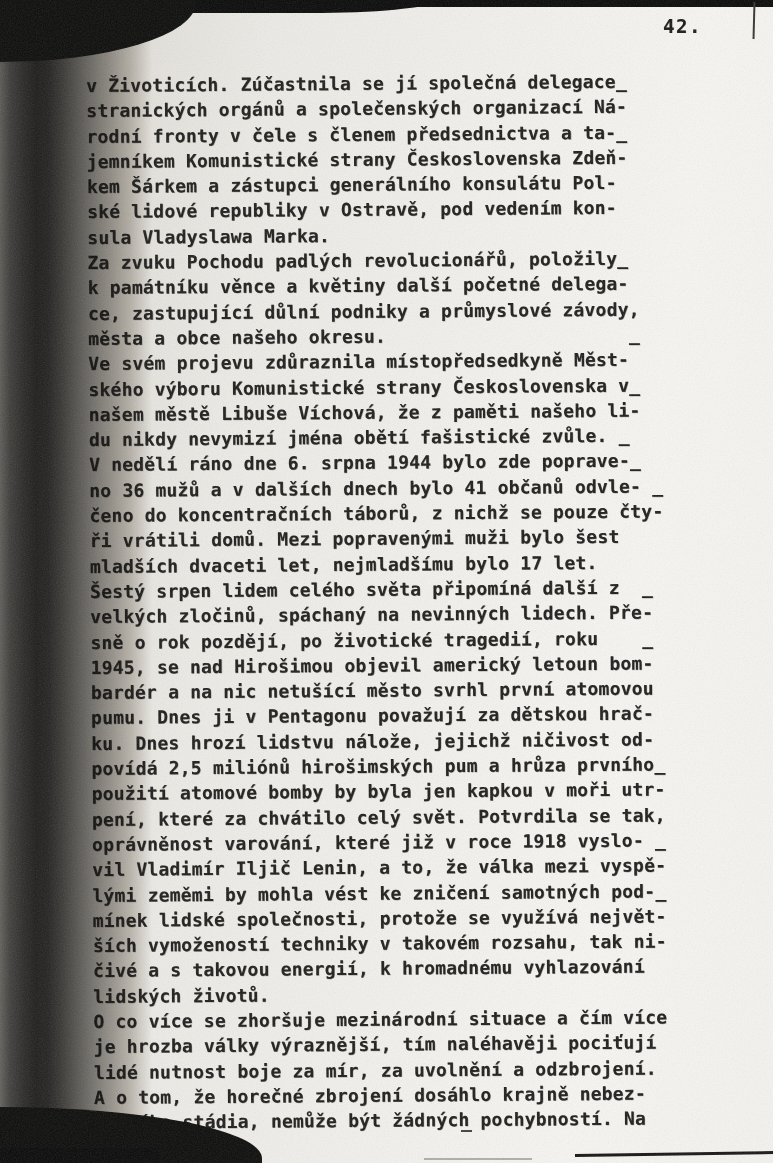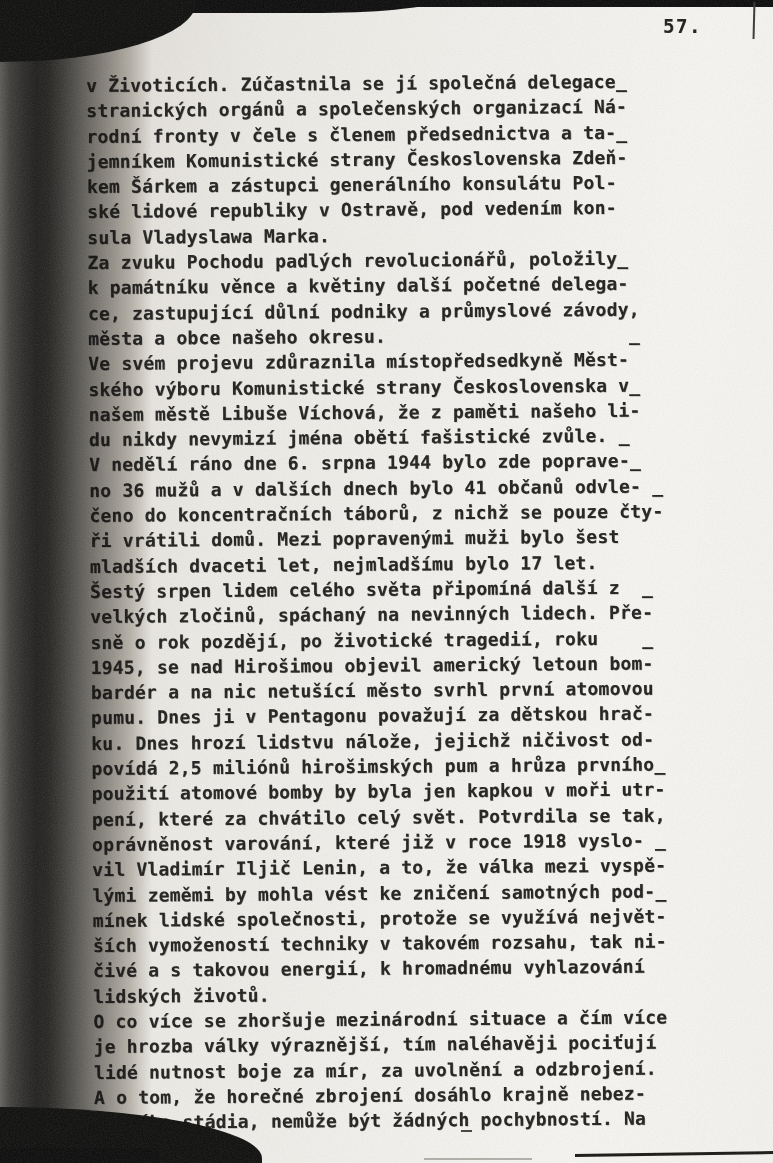--- a/index.html
+++ b/index.html
@@ -138,21 +138,21 @@
   <div class="top-bar"></div>
   <div class="top-bar-left"></div>
   <div class="top-left-curve"></div>
   <div class="bottom-left-curve"></div>
   <div class="bottom-bar-left"></div>
   <div class="right-edge-tick"></div>
   <div class="bottom-right-line"></div>
   <div class="bottom-faint-line"></div>
   <div class="stray-dash"></div>
 
-  <div class="page-number">57.</div>
+  <div class="page-number">42.</div>
 
   <div class="text-block"><div class="line">v Životicích. Zúčastnila se jí společná delegace_</div><div class="line">stranických orgánů a společenských organizací Ná-</div><div class="line">rodní fronty v čele s členem předsednictva a ta-_</div><div class="line">jemníkem Komunistické strany Československa Zdeň-</div><div class="line">kem Šárkem a zástupci generálního konsulátu Pol-</div><div class="line">ské lidové republiky v Ostravě, pod vedením kon-</div><div class="line">sula Vladyslawa Marka.</div><div class="line">Za zvuku Pochodu padlých revolucionářů, položily_</div><div class="line">k památníku věnce a květiny další početné delega-</div><div class="line">ce, zastupující důlní podniky a průmyslové závody,</div><div class="line">města a obce našeho okresu.                      _</div><div class="line">Ve svém projevu zdůraznila místopředsedkyně Měst-</div><div class="line">ského výboru Komunistické strany Československa v_</div><div class="line">našem městě Libuše Víchová, že z paměti našeho li-</div><div class="line">du nikdy nevymizí jména obětí fašistické zvůle. _</div><div class="line">V nedělí ráno dne 6. srpna 1944 bylo zde poprave-_</div><div class="line">no 36 mužů a v dalších dnech bylo 41 občanů odvle- _</div><div class="line">čeno do koncentračních táborů, z nichž se pouze čty-</div><div class="line">ři vrátili domů. Mezi popravenými muži bylo šest</div><div class="line">mladších dvaceti let, nejmladšímu bylo 17 let.</div><div class="line">Šestý srpen lidem celého světa připomíná další z  _</div><div class="line">velkých zločinů, spáchaný na nevinných lidech. Pře-</div><div class="line">sně o rok pozdějí, po životické tragedií, roku    _</div><div class="line">1945, se nad Hirošimou objevil americký letoun bom-</div><div class="line">bardér a na nic netušící město svrhl první atomovou</div><div class="line">pumu. Dnes ji v Pentagonu považují za dětskou hrač-</div><div class="line">ku. Dnes hrozí lidstvu nálože, jejichž ničivost od-</div><div class="line">povídá 2,5 miliónů hirošimských pum a hrůza prvního_</div><div class="line">použití atomové bomby by byla jen kapkou v moři utr-</div><div class="line">pení, které za chvátilo celý svět. Potvrdila se tak,</div><div class="line">oprávněnost varování, které již v roce 1918 vyslo- _</div><div class="line">vil Vladimír Iljič Lenin, a to, že válka mezi vyspě-</div><div class="line">lými zeměmi by mohla vést ke zničení samotných pod-_</div><div class="line">mínek lidské společnosti, protože se využívá největ-</div><div class="line">ších vymožeností techniky v takovém rozsahu, tak ni-</div><div class="line">čivé a s takovou energií, k hromadnému vyhlazování</div><div class="line">lidských životů.</div><div class="line">O co více se zhoršuje mezinárodní situace a čím více</div><div class="line">je hrozba války výraznější, tím naléhavěji pociťují</div><div class="line">lidé nutnost boje za mír, za uvolnění a odzbrojení.</div><div class="line">A o tom, že horečné zbrojení dosáhlo krajně nebez-</div><div class="line">pečného stádia, nemůže být žádných pochybností. Na</div></div>
 
   <svg class="grain" xmlns="http://www.w3.org/2000/svg" width="773" height="1163">
     <filter id="grain-filter">
       <feTurbulence type="fractalNoise" baseFrequency="0.85" numOctaves="2" stitchTiles="stitch"></feTurbulence>
       <feColorMatrix type="saturate" values="0"></feColorMatrix>
     </filter>
     <rect width="773" height="1163" filter="url(#grain-filter)"></rect>
   </svg>

